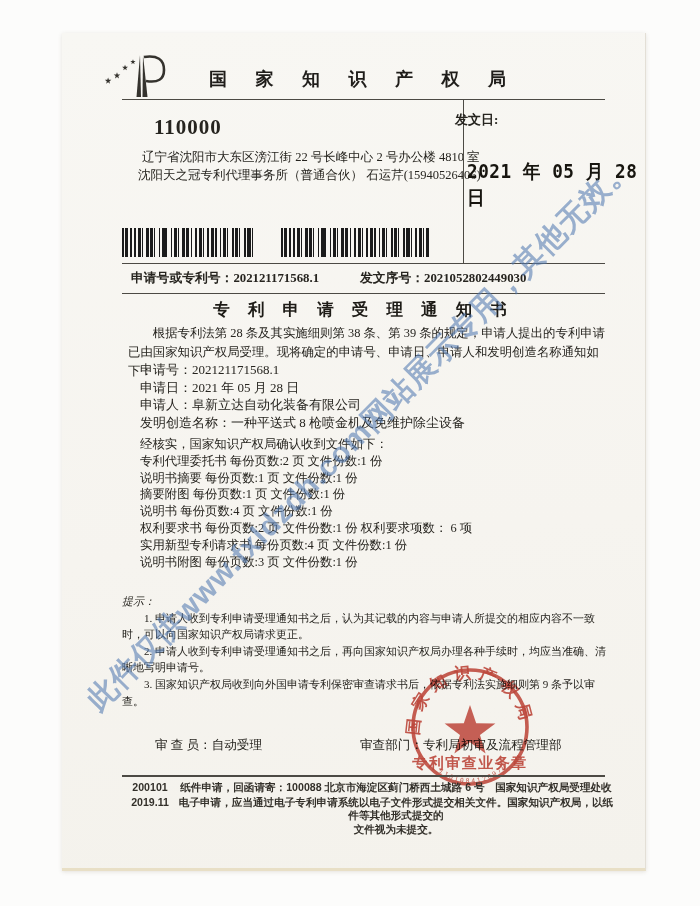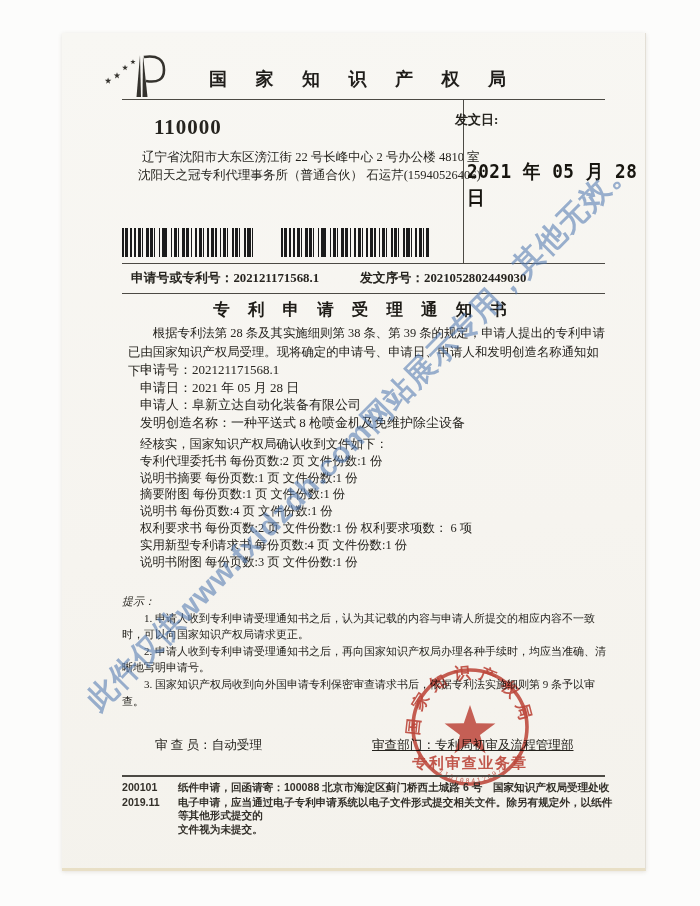--- a/index.html
+++ b/index.html
@@ -44,27 +44,27 @@
     font-size:16.5px; font-weight:bold; letter-spacing:7px; color:#1d1b16; }
   .intro { position:absolute; top:291px; left:66px; width:478px; font-size:12.4px; line-height:19px; text-indent:2em; }
   .fields { position:absolute; top:328px; left:78px; font-size:13px; line-height:17.6px; }
   .doclist { position:absolute; top:403px; left:78px; font-size:12.4px; line-height:16.8px; }
   
   .tips { position:absolute; top:560px; left:60px; width:484px; font-size:11px; line-height:16.6px; }
   .tips p { text-indent:2em; }
   .tips .tips-label { text-indent:0;font-style:italic; }
   
   .examiner-row { position:absolute; top:704px; left:60px; width:483px; font-size:12.6px; }
-  .examiner { position:absolute; left:33px; top:0; } .department { position:absolute; left:250px; top:0;text-decoration:underline; }
+  .examiner { position:absolute; left:33px; top:0; } .department { position:absolute; left:238px; top:0; }
   
   .seal { position:absolute; left:342px; top:632px; width:132px; height:126px; mix-blend-mode:multiply; opacity:.92; }
   
   .footer { position:absolute; top:748px; left:60px; width:492px; font-size:10.6px; line-height:13.5px;
     font-family:"Liberation Sans","DejaVu Sans",sans-serif; font-weight:bold; color:#33302a; }
-  .footer-grid { display:grid; grid-template-columns:56px 1fr; row-gap:1px; }
+  .footer-grid { display:grid; grid-template-columns:56px 1fr; row-gap:1px;text-align:center; }
   
   .watermark { position:absolute; left:-95px; top:413px; width:910px; text-align:center;
     font-size:30px; font-weight:bold; letter-spacing:1px; white-space:nowrap;
     color:rgba(83,122,178,.58); transform:rotate(-45.5deg); pointer-events:none;
     font-family:"Liberation Sans","DejaVu Sans",sans-serif; }
 </style>
 </head>
 <body>
 
 <div class="stage">
@@ -153,21 +153,21 @@
       </svg>
     </div>
 
     <div class="rule rule-foot"></div>
     <div class="footer">
       <div class="footer-grid">
         <div>200101</div>
         <div>纸件申请，回函请寄：100088 北京市海淀区蓟门桥西土城路 6 号　国家知识产权局受理处收</div>
         <div>2019.11</div>
         <div>
-          <div>电子申请，应当通过电子专利申请系统以电子文件形式提交相关文件。除另有规定外，以纸件等其他形式提交的</div>
+          <div>电子申请，应当通过电子专利申请系统以电子文件形式提交相关文件。国家知识产权局，以纸件等其他形式提交的</div>
           <div>文件视为未提交。</div>
         </div>
       </div>
     </div>
   </div>
 
   <div class="watermark">此件仅供www.fxldzdh.com网站展示专用，其他无效。</div>
 </div>
 
 </body></html>

